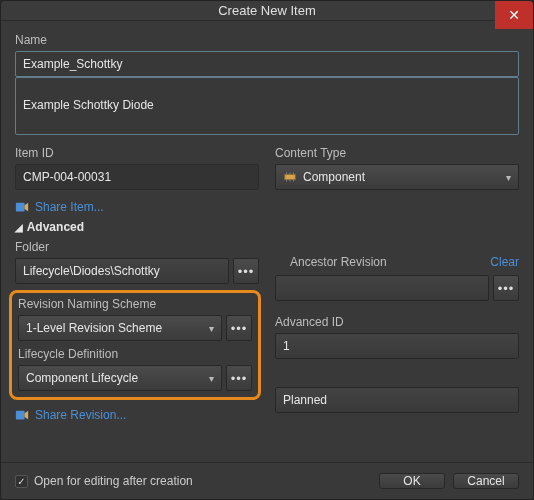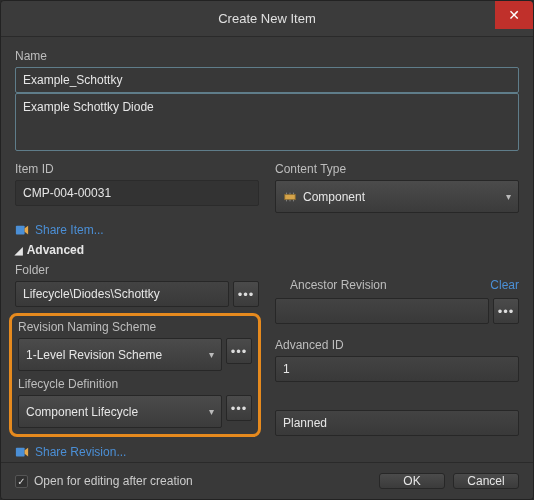--- a/index.html
+++ b/index.html
@@ -15,21 +15,21 @@
   .dialog {
     width: 534px;
     height: 500px;
     background: #393939;
     border: 1px solid #222;
     border-radius: 4px;
     display: flex;
     flex-direction: column;
   }
   .titlebar {
-    height: 36px;
+    height: 20px;
     background: #3b3b3b;
     display: flex;
     align-items: center;
     justify-content: center;
     position: relative;
     border-bottom: 1px solid #2a2a2a;
     border-radius: 4px 4px 0 0;
   }
   .titlebar .title {
     color: #e0e0e0;
@@ -71,21 +71,21 @@
     font-size: 12px;
     font-family: inherit;
     border-radius: 2px;
   }
   .textarea {
     width: 100%;
     height: 58px;
     background: #383838;
     border: 1px solid #5f7d8a;
     color: #e6e6e6;
-    padding: 6px 7px;
+    padding: 20px 7px;
     font-size: 12px;
     font-family: inherit;
     resize: none;
     border-radius: 2px;
   }
   .row2 {
     display: flex;
     gap: 16px;
     margin-top: 8px;
   }
@@ -106,21 +106,21 @@
     background: linear-gradient(#434343,#393939);
     border: 1px solid #272727;
   }
   .select {
     background: linear-gradient(#4b4b4b,#3b3b3b);
     border: 1px solid #272727;
     color: #e6e6e6;
     padding: 0 7px;
     font-size: 12px;
     border-radius: 2px;
-    height: 33px;
+    height: 26px;
     display: flex;
     align-items: center;
     justify-content: space-between;
     gap: 6px;
     cursor: pointer;
   }
   .select .caret {
     font-size: 10px;
     color: #bbb;
   }

